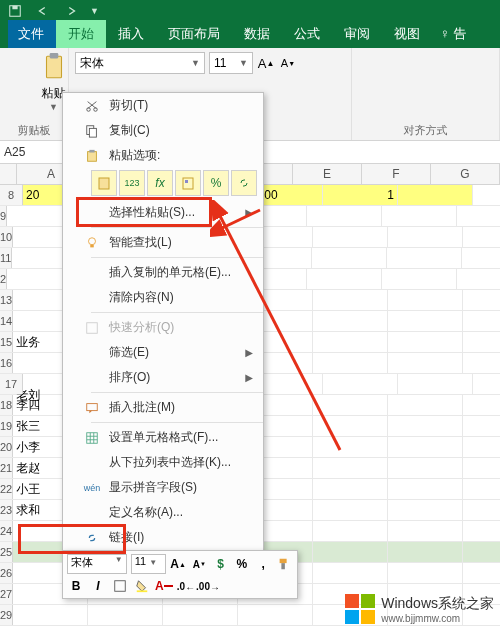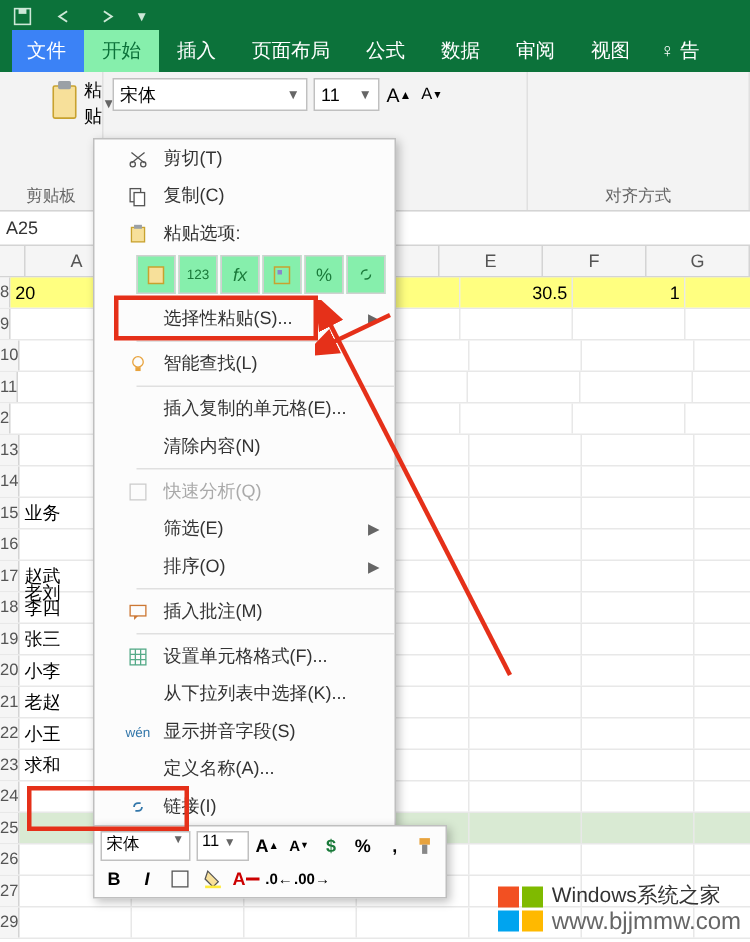--- a/index.html
+++ b/index.html
@@ -30,21 +30,21 @@
     padding-left: 8px;
     gap: 0;
   }
   .tab {
     color: #fff;
     padding: 5px 12px;
     font-size: 13px;
     cursor: pointer;
   }
   .tab.file {
-    background: #3b82f6;
+    background: #0369a1;
     color: #fff;
     padding-left: 10px;
   }
   .tab.active {
     background: #86efac;
     color: #0c723a;
   }
   .ribbon {
     background: #f3f3f3;
     border-bottom: 1px solid #d4d4d4;
@@ -58,21 +58,21 @@
     flex-direction: column;
     justify-content: space-between;
     align-items: center;
   }
   .rgroup-label {
     font-size: 11px;
     color: #666;
     text-align: center;
     padding-top: 2px;
   }
-  .clipboard-top { display: flex; flex-direction: row; align-items: center; margin-left: 39px; }
+  .clipboard-top { display: flex; flex-direction: column; align-items: center; margin-left: 39px; }
   .paste-big svg { width: 26px; height: 30px; }
   .font-top { display: flex; align-items: center; gap: 4px; margin-bottom: 4px; }
   .font-name {
     background: #fff; border: 1px solid #c0c0c0; height: 20px; width: 120px;
     padding: 0 4px; font-size: 12px; display: flex; align-items: center;
   }
   .font-size {
     background: #fff; border: 1px solid #c0c0c0; height: 20px; width: 34px;
     padding: 0 4px; font-size: 12px; display: flex; align-items: center;
   }
@@ -116,21 +116,21 @@
   .ctx-item {
     display: flex; align-items: center; gap: 8px;
     padding: 4px 10px 4px 20px;
     color: #333;
   }
   .ctx-item.disabled { color: #aaa; }
   .ctx-ico { width: 18px; height: 16px; display: flex; align-items: center; justify-content: center; }
   .ctx-sep { height: 1px; background: #e0e0e0; margin: 2px 0 2px 28px; }
   .paste-opts { display: flex; gap: 2px; padding: 2px 6px 4px 28px; }
   .paste-opts .po {
-    width: 24px; height: 24px; border: 1px solid #d0d0d0; background: #86efac;
+    width: 24px; height: 24px; border: 1px solid #d0d0d0; background: #fef9c3;
     display: flex; align-items: center; justify-content: center;
   }
   .hl-red {
     position: absolute;
     border: 3px solid #e53019;
     pointer-events: none;
     z-index: 60;
   }
   .arrow-svg { position: absolute; z-index: 61; pointer-events: none; }
 
@@ -153,21 +153,21 @@
   
   .wm {
     position: absolute; right: 6px; bottom: 4px;
     display: flex; align-items: center; gap: 6px;
     z-index: 70; color: #333;
   }
   .wm-logo { width: 30px; height: 30px; display: grid; grid-template-columns: 1fr 1fr; grid-template-rows: 1fr 1fr; gap: 2px; }
   .wm-logo div:nth-child(1){background:#f25022} .wm-logo div:nth-child(2){background:#7fba00}
   .wm-logo div:nth-child(3){background:#00a4ef} .wm-logo div:nth-child(4){background:#ffb900}
   .wm-txt { font-size: 14px; }
-  .wm-sub { font-size: 16px; color: #666; }
+  .wm-sub { font-size: 10px; color: #666; }
   .tell-me { color:#fff; padding:5px 8px; font-size:13px; }
 </style>
 </head>
 <body>
 
 <div class="qat">
   <span class="mini-btn">
     <svg viewBox="0 0 16 16">
         <rect x="2" y="2" width="12" height="12" fill="none" stroke="#cde8d7" stroke-width="1.2"></rect>
         <rect x="5" y="2" width="6" height="4" fill="#cde8d7"></rect>
@@ -184,22 +184,22 @@
       </svg>
   </span>
   <span style="color:#cde8d7;font-size:9px;">▼</span>
 </div>
 
 <div class="tabs">
   <div class="tab file">文件</div>
   <div class="tab active">开始</div>
   <div class="tab">插入</div>
   <div class="tab">页面布局</div>
+  <div class="tab">数据</div>
   <div class="tab">公式</div>
-  <div class="tab">数据</div>
   <div class="tab">审阅</div>
   <div class="tab">视图</div>
   <div class="tell-me">♀ <span>告</span></div>
 </div>
 
 <div class="ribbon">
   <div class="rgroup" style="width:56px">
     <div class="clipboard-top">
       <div class="paste-big">
         <svg viewBox="0 0 24 28">
@@ -251,21 +251,20 @@
     <div class="ch">F</div>
     <div class="ch">G</div>
   </div>
   <div class="rows" id="rows-container">
       <div class="row yellow-row">
         <div class="rh">8</div>
         <div class="cell">20</div>
         <div class="cell"></div>
         <div class="cell"></div>
         <div class="cell">0500</div>
-        <div class="cell" style="text-align: right;">30.5</div>
         <div class="cell" style="text-align: right;">1</div>
         <div class="cell"></div>
       </div>
       <div class="row">
         <div class="rh">9</div>
         <div class="cell"></div>
         <div class="cell"></div>
         <div class="cell"></div>
         <div class="cell"></div>
         <div class="cell"></div>
@@ -337,21 +336,20 @@
         <div class="cell" style="text-align: left; margin-top: 32px;">老刘</div>
         <div class="cell"></div>
         <div class="cell"></div>
         <div class="cell"></div>
         <div class="cell"></div>
         <div class="cell"></div>
         <div class="cell"></div>
       </div>
       <div class="row">
         <div class="rh">17</div>
-        <div class="cell" style="text-align: left;">赵武</div>
         <div class="cell"></div>
         <div class="cell"></div>
         <div class="cell"></div>
         <div class="cell"></div>
         <div class="cell"></div>
         <div class="cell"></div>
       </div>
       <div class="row">
         <div class="rh">18</div>
         <div class="cell" style="text-align: left;">李四</div>

